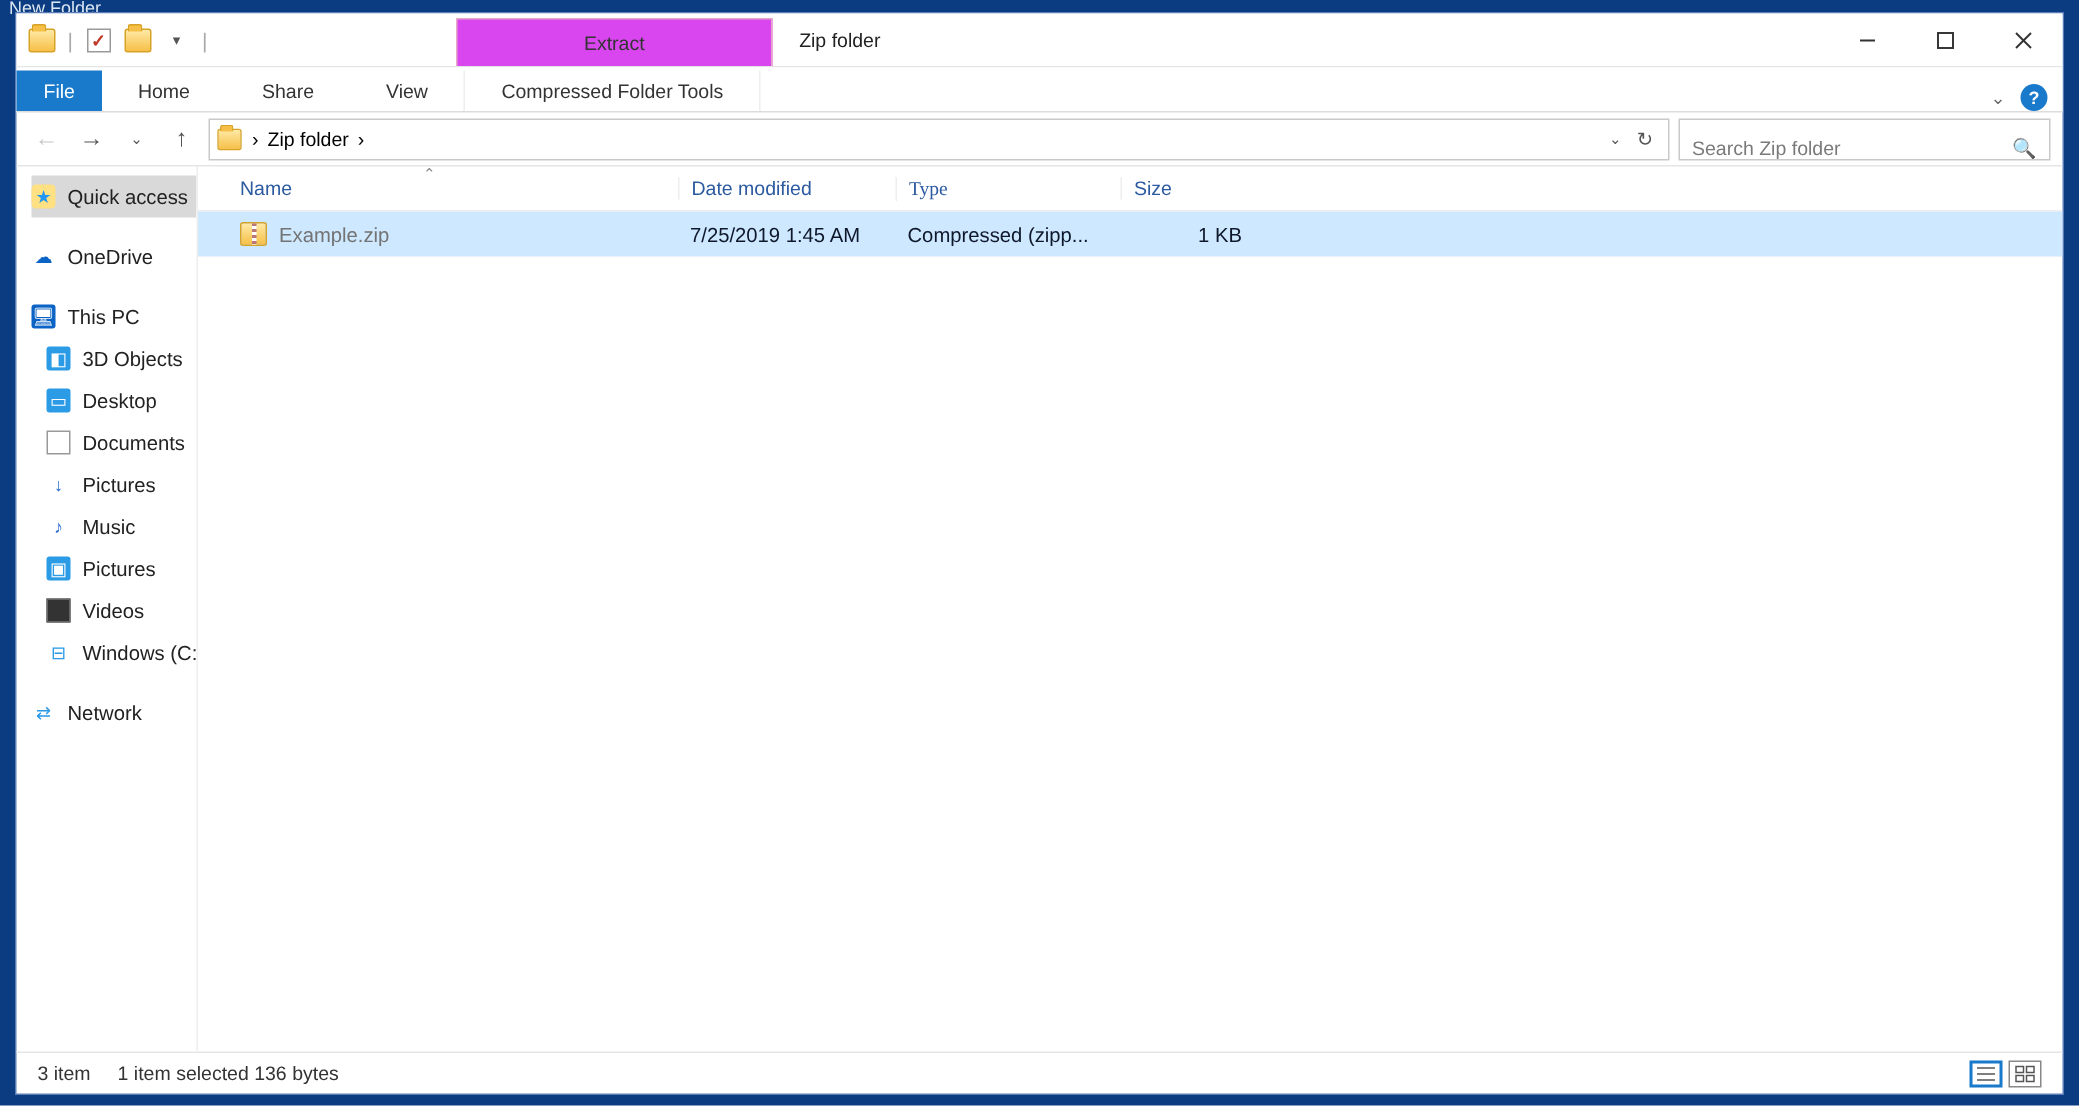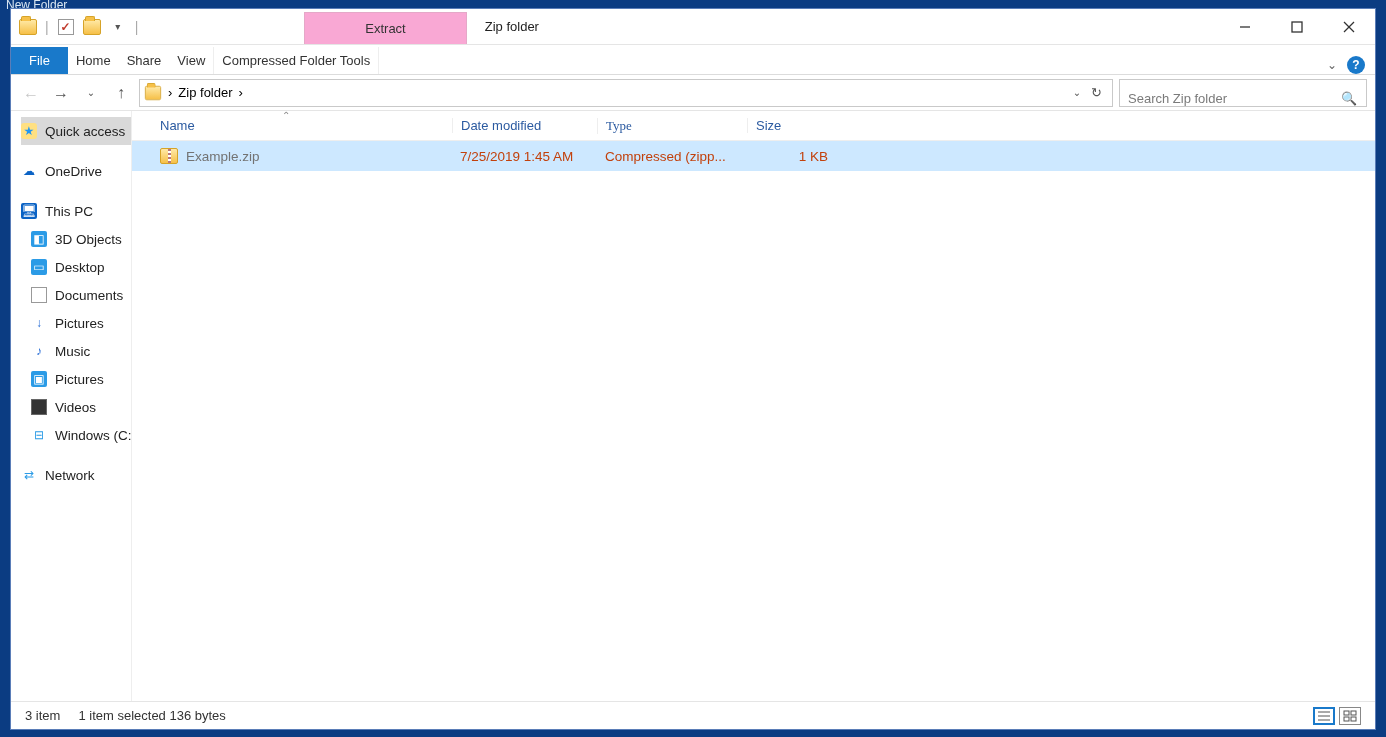--- a/index.html
+++ b/index.html
@@ -31,43 +31,43 @@
   .qat-btn { width:22px; height:22px; display:flex; align-items:center; justify-content:center; }
   .folder-glyph {
     width:18px;height:16px;background:linear-gradient(#ffe9a6,#f6c048);border:1px solid #d6a328;border-radius:2px;position:relative;
   }
   .folder-glyph::before{content:"";position:absolute;top:-4px;left:1px;width:8px;height:4px;background:#f6c048;border:1px solid #d6a328;border-bottom:none;border-radius:2px 2px 0 0;}
   .check-glyph{width:16px;height:16px;border:1px solid #999;display:flex;align-items:center;justify-content:center;color:#c0392b;font-size:12px;font-weight:bold;}
   .drop-glyph{font-size:10px;color:#555;}
 
   .context-tab-wrap { display:flex; align-items:flex-end; margin-left:158px; }
   .context-tab {
-    background:#f9a8d4;
+    background:#d946ef;
     color:#333;
     font-size:13px;
-    padding:8px 60px;
+    padding:8px 84px;
     border:1px solid #e5a8c8;
     border-bottom:none;
   }
   .window-title { display:flex; align-items:center; padding:0 18px; font-size:13px; color:#222; }
 
   .win-controls { margin-left:auto; display:flex; }
   .win-btn { width:52px; display:flex; align-items:center; justify-content:center; font-size:15px; color:#333;}
   .win-btn svg{stroke:#333;}
 
   
   .ribbon {
     height: 30px;
     display:flex;
     align-items:flex-end;
     border-bottom:1px solid #dcdcdc;
     background:#fff;
     font-size:13px;
   }
-  .ribbon-tab { padding:6px 8px; color:#333; display:flex; align-items:center; }
+  .ribbon-tab { padding:6px 24px; color:#333; display:flex; align-items:center; }
   .ribbon-tab.file { background:#1979ca; color:#fff; padding:6px 18px; }
   .ribbon-tab.contextual { background:#fff; border-left:1px solid #eee; border-right:1px solid #eee;}
   .ribbon-spacer{flex:1;}
   .ribbon-right{display:flex;align-items:center;gap:10px;padding-right:10px;}
   .chev { font-size:12px; color:#666;}
   .help-icon{width:18px;height:18px;border-radius:50%;background:#1979ca;color:#fff;display:flex;align-items:center;justify-content:center;font-size:12px;font-weight:bold;}
 
   
   .navrow {
     height:36px;
@@ -119,21 +119,21 @@
   .col.type{width:150px;border-left:1px solid #eee;font-family:Liberation Serif, serif;}
   .col.size{width:95px;border-left:1px solid #eee;text-align:left;}
   .sort-caret{position:absolute;top:-8px;left:130px;color:#888;font-size:10px;}
 
   .rows{flex:1;}
   .row{
     height:30px;display:flex;align-items:center;font-size:13.5px;padding-left:20px;
   }
   .row.selected{background:#cde8ff;}
   .cell{padding:0 8px;white-space:nowrap;overflow:hidden;text-overflow:ellipsis;color:#737373;}
-  .cell.muted{color:#c2410c;}
+  .cell.muted{color:#0f172a;}
   .cell.name{width:300px;display:flex;align-items:center;gap:8px;}
   .cell.date{width:145px;}
   .cell.type{width:150px;}
   .cell.size{width:95px;text-align:right;padding-right:14px;}
 
   .zip-glyph{
     width:18px;height:16px;background:linear-gradient(#ffe9a6,#f6c048);border:1px solid #d6a328;border-radius:2px;position:relative;flex:0 0 18px;
   }
   .zip-glyph::after{content:"";position:absolute;left:7px;top:0;bottom:0;width:3px;background:repeating-linear-gradient(#b77, #b77 2px,#fff 2px,#fff 4px);}
 

